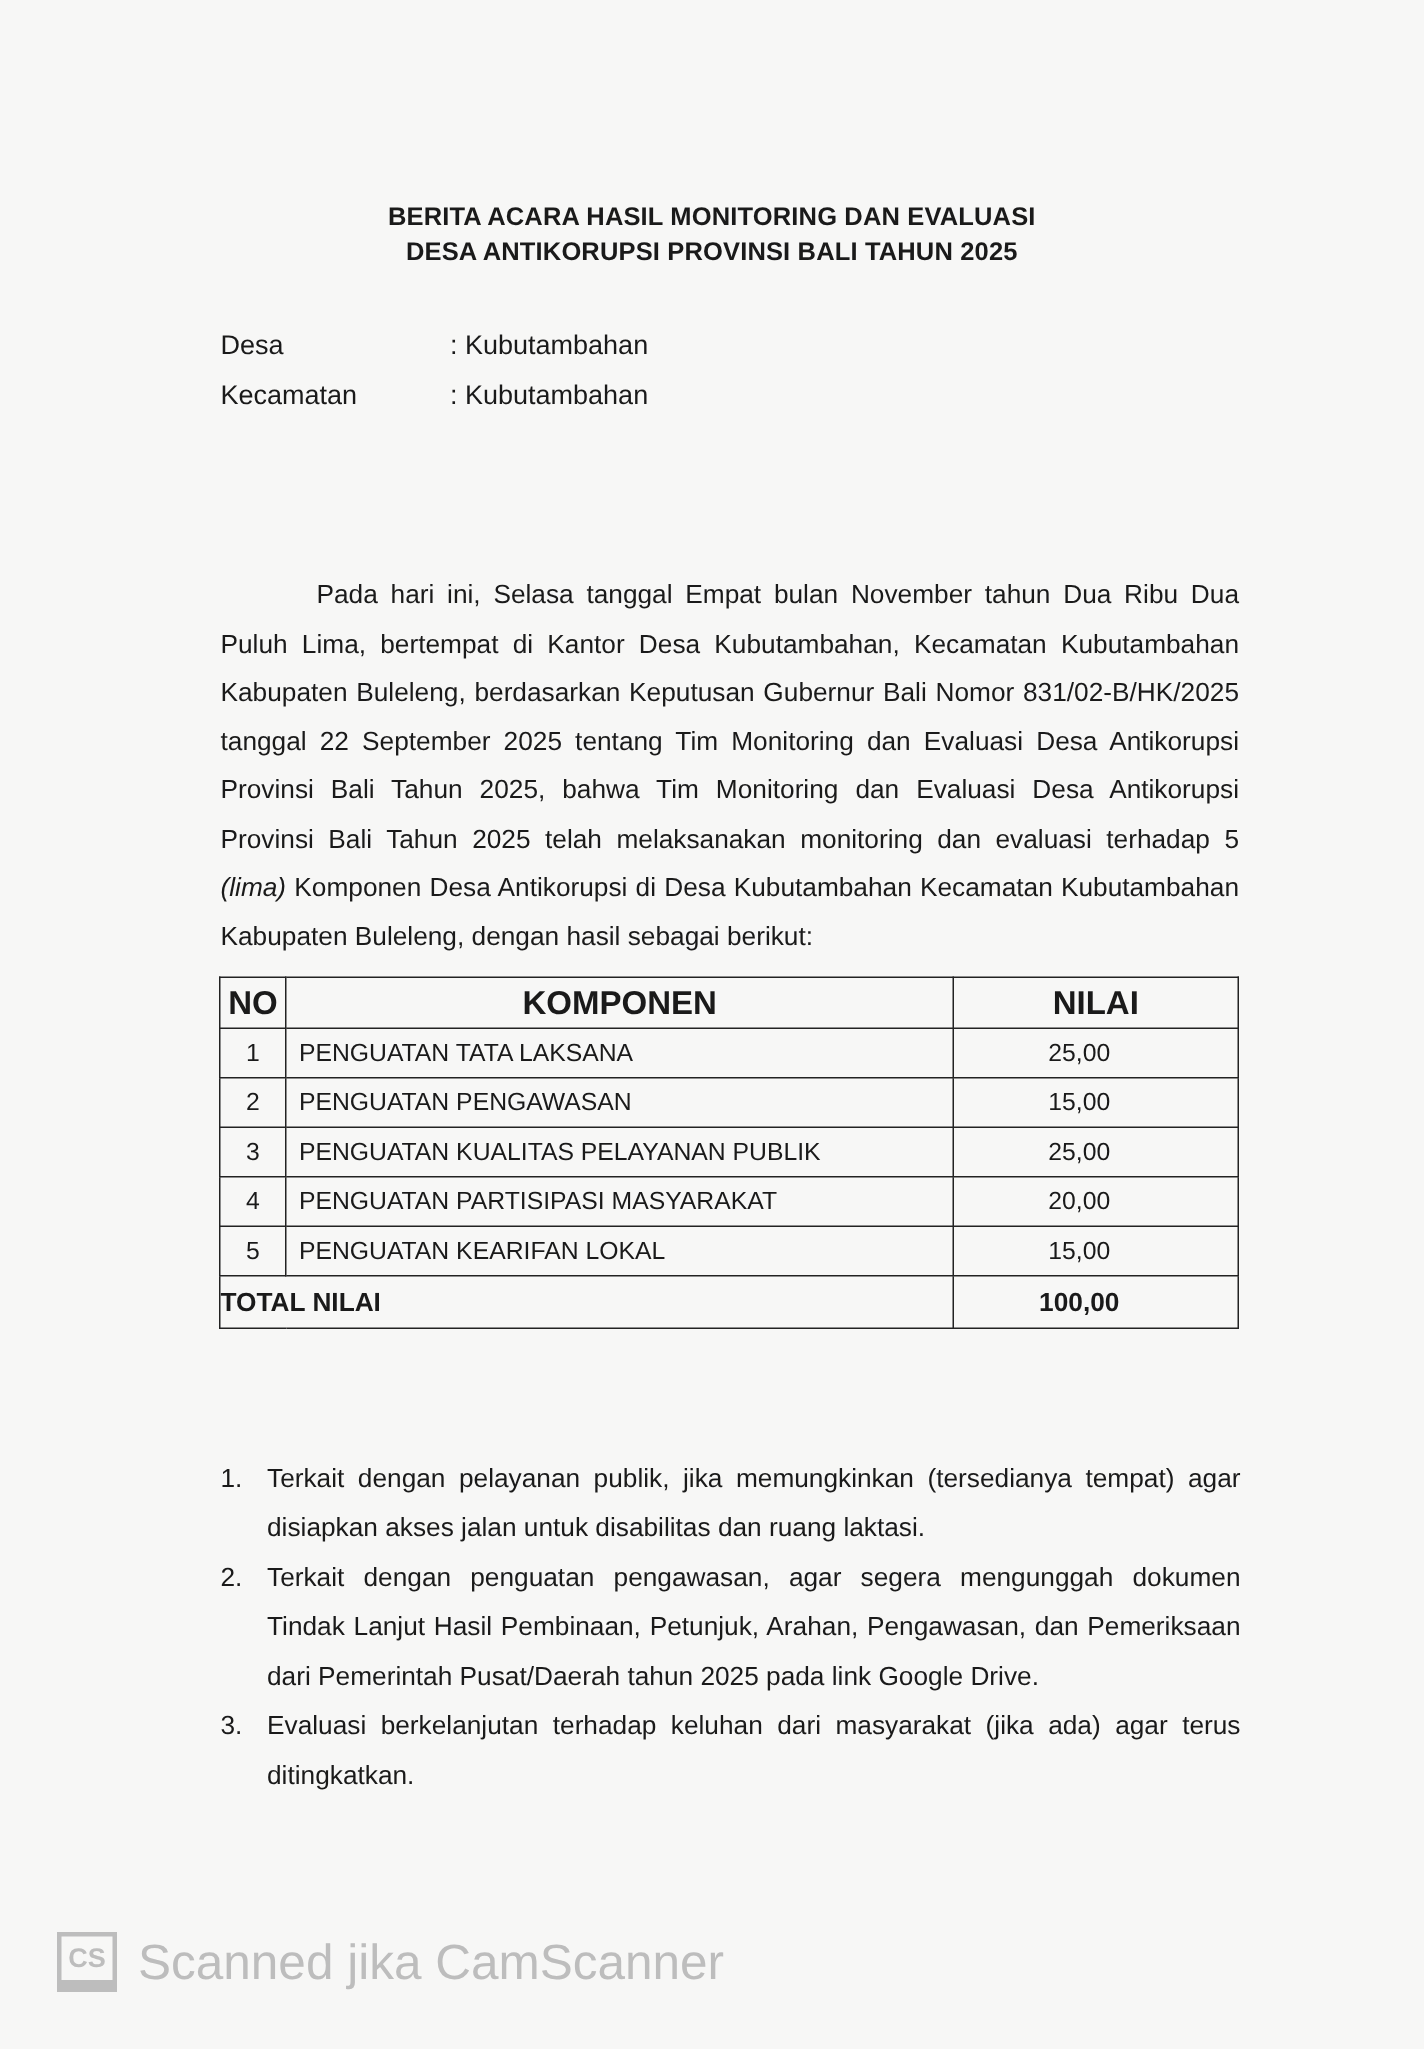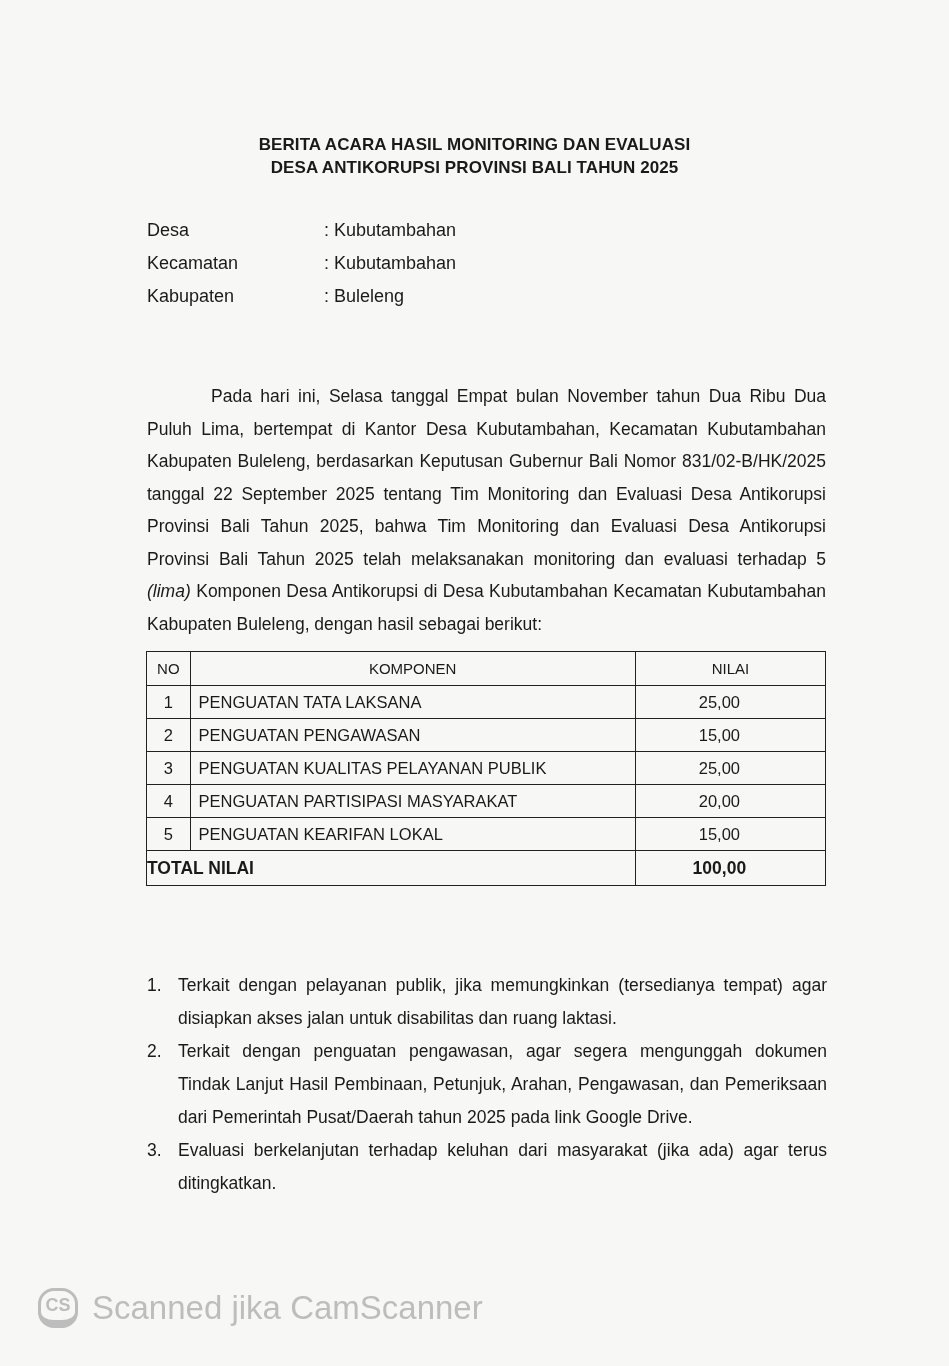--- a/index.html
+++ b/index.html
@@ -11,36 +11,36 @@
       position: relative;
       overflow: hidden;
     }
     .page { position: absolute; left: 0; top: 0; width: 949px; height: 1366px; }
     .title {
       position: absolute; left: 0; width: 949px; top: 133px;
       text-align: center; font-weight: bold; font-size: 17px; line-height: 23px;
       letter-spacing: 0.1px;
     }
     .meta { position: absolute; left: 147px; top: 218px; font-size: 18px; }
-    .meta-row { height: 33px; line-height: 24px; display: flex; gap: 24px; }
+    .meta-row { height: 33px; line-height: 24px; display: flex; }
     .meta-label { width: 153px; }
     .para {
       position: absolute; left: 147px; top: 380px; width: 679px;
       font-size: 17.5px; line-height: 32.5px; text-align: justify;
       text-indent: 64px;
     }
     .para i { font-style: italic; }
     table.res {
       position: absolute; left: 146px; top: 651px; width: 680px;
       border-collapse: collapse; font-size: 16.5px;
     }
     table.res td, table.res th {
       border: 1.5px solid #222; height: 32px; padding: 0;
     }
-    table.res th { font-weight: normal; font-size: 15px; height: 33px; }
+    table.res th { font-weight: bold; font-size: 22px; height: 33px; }
     .c-no { width: 44px; text-align: center; }
     .c-komp { width: 458px; text-align: left; padding-left: 8px !important; }
     th.c-komp { text-align: center; padding-left: 0 !important; }
     .c-nilai { width: 175px; text-align: center; }
     td.c-nilai { padding-right: 22px !important; }
     tr.total td { font-weight: bold; font-size: 17.5px; height: 34px; }
     .after { position: absolute; left: 147px; top: 907px; width: 680px; font-size: 17.5px; }
     .after .line { line-height: 31px; height: 31px; }
     ol.recs {
       list-style: none; margin: 0; padding: 0;
@@ -49,21 +49,21 @@
     }
     ol.recs li { display: flex; margin-bottom: 0; }
     ol.recs .num { width: 31px; flex: none; }
     ol.recs .txt { flex: 1; text-align: justify; }
     .watermark {
       position: absolute; left: 38px; top: 1288px;
       display: flex; align-items: center; color: #bdbdbd;
       font-size: 33px;
     }
     .cs-logo {
-      width: 40px; height: 40px; border: 3px solid #bdbdbd; border-radius: 16px;
+      width: 40px; height: 40px; border: 3px solid #bdbdbd; border-radius: 0;
       box-sizing: border-box; display: flex; align-items: center; justify-content: center;
       font-weight: bold; font-size: 18px; color: #bdbdbd; margin-right: 14px;
       border-bottom-width: 8px;
     }
   </style>
 </head>
 <body>
 
 <div class="page">
 
@@ -73,24 +73,20 @@
   </div>
 
   <div class="meta">
     <div class="meta-row">
       <span class="meta-label">Desa</span>
       <span>: Kubutambahan</span>
     </div>
     <div class="meta-row">
       <span class="meta-label">Kecamatan</span>
       <span>: Kubutambahan</span>
-    </div>
-    <div class="meta-row">
-      <span class="meta-label">Kabupaten</span>
-      <span>: Buleleng</span>
     </div>
   </div>
 
   <p class="para" style="margin:0;"><span>Pada hari ini, Selasa tanggal Empat bulan November tahun Dua Ribu Dua Puluh Lima, bertempat di Kantor Desa Kubutambahan, Kecamatan Kubutambahan Kabupaten Buleleng, berdasarkan Keputusan Gubernur Bali Nomor 831/02-B/HK/2025 tanggal 22 September 2025 tentang Tim Monitoring dan Evaluasi Desa Antikorupsi Provinsi Bali Tahun 2025, bahwa Tim Monitoring dan Evaluasi Desa Antikorupsi Provinsi Bali Tahun 2025 telah melaksanakan monitoring dan evaluasi terhadap 5 </span><i>(lima)</i><span> Komponen Desa Antikorupsi di Desa Kubutambahan Kecamatan Kubutambahan Kabupaten Buleleng, dengan hasil sebagai berikut:</span></p>
 
   <table class="res">
     <tbody>
         <tr>
       <th class="c-no">NO</th>
       <th class="c-komp">KOMPONEN</th>

